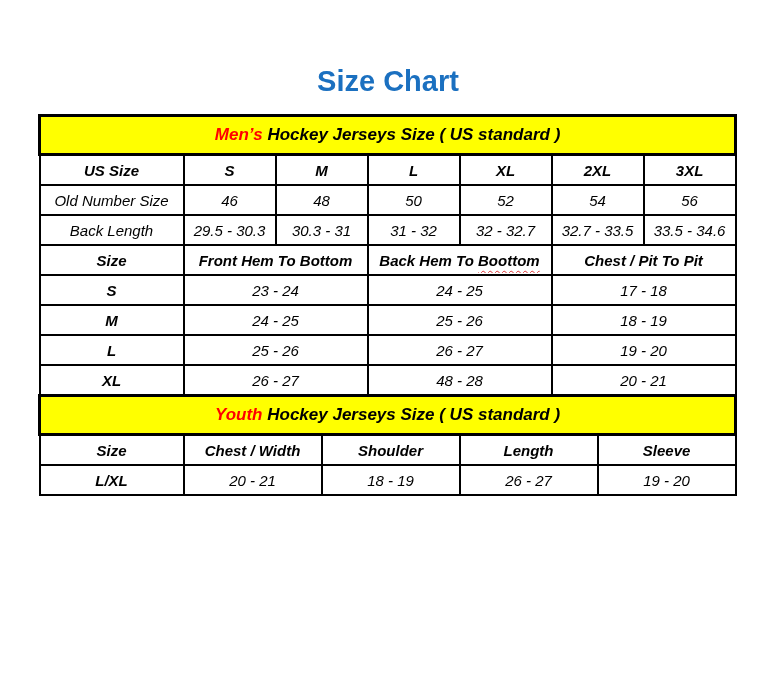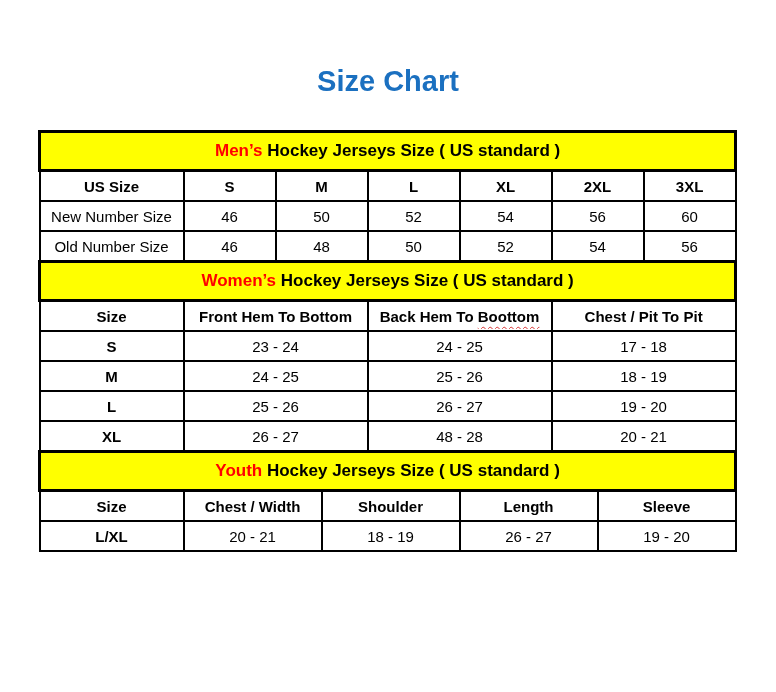--- a/index.html
+++ b/index.html
@@ -24,23 +24,24 @@
     text-align: center;
     font-size: 29px;
     line-height: 34px;
     font-weight: bold;
     color: #1B70C0;
     letter-spacing: 0px;
   }
   table.size-table {
     border-collapse: collapse;
     table-layout: fixed;
-    margin: 32px 0 0 38px;
+    margin: 16px 0 0 38px;
     width: 696px;
     border: 2px solid #000000;
+    font-style: italic;
   }
   td {
     border: 2px solid #000000;
     text-align: center;
     vertical-align: middle;
     font-size: 15px;
     height: 26px;
     padding: 1px 2px;
     overflow: hidden;
     white-space: nowrap;
@@ -101,44 +102,38 @@
       <tr>
         <td class="b">US Size</td>
         <td colspan="2" class="b">S</td>
         <td colspan="2" class="b">M</td>
         <td colspan="2" class="b">L</td>
         <td colspan="2" class="b">XL</td>
         <td colspan="2" class="b">2XL</td>
         <td colspan="2" class="b">3XL</td>
       </tr>
       <tr>
-        <td>New Number Size</td>
-        <td colspan="2">46</td>
-        <td colspan="2">50</td>
-        <td colspan="2">52</td>
-        <td colspan="2">54</td>
-        <td colspan="2">56</td>
-        <td colspan="2">60</td>
-      </tr>
-      <tr>
         <td>Old Number Size</td>
         <td colspan="2">46</td>
         <td colspan="2">48</td>
         <td colspan="2">50</td>
         <td colspan="2">52</td>
         <td colspan="2">54</td>
         <td colspan="2">56</td>
       </tr>
+      <tr>
+        <td>Back Length</td>
+        <td colspan="2">29.5 - 30.3</td>
+        <td colspan="2">30.3 - 31</td>
+        <td colspan="2">31 - 32</td>
+        <td colspan="2">32 - 32.7</td>
+        <td colspan="2">32.7 - 33.5</td>
+        <td colspan="2">33.5 - 34.6</td>
+      </tr>
 
-      <tr>
-        <td colspan="13" class="banner">
-          <span class="accent">Women’s</span>
-          <span>Hockey Jerseys Size ( US standard )</span>
-        </td>
-      </tr>
       <tr>
         <td class="b">Size</td>
         <td colspan="4" class="b">Front Hem To Bottom</td>
         <td colspan="4" class="b">
           <span>Back Hem To</span>
           <span class="squiggle">Boottom</span>
         </td>
         <td colspan="4" class="b">Chest / Pit To Pit</td>
       </tr>
       <tr>

